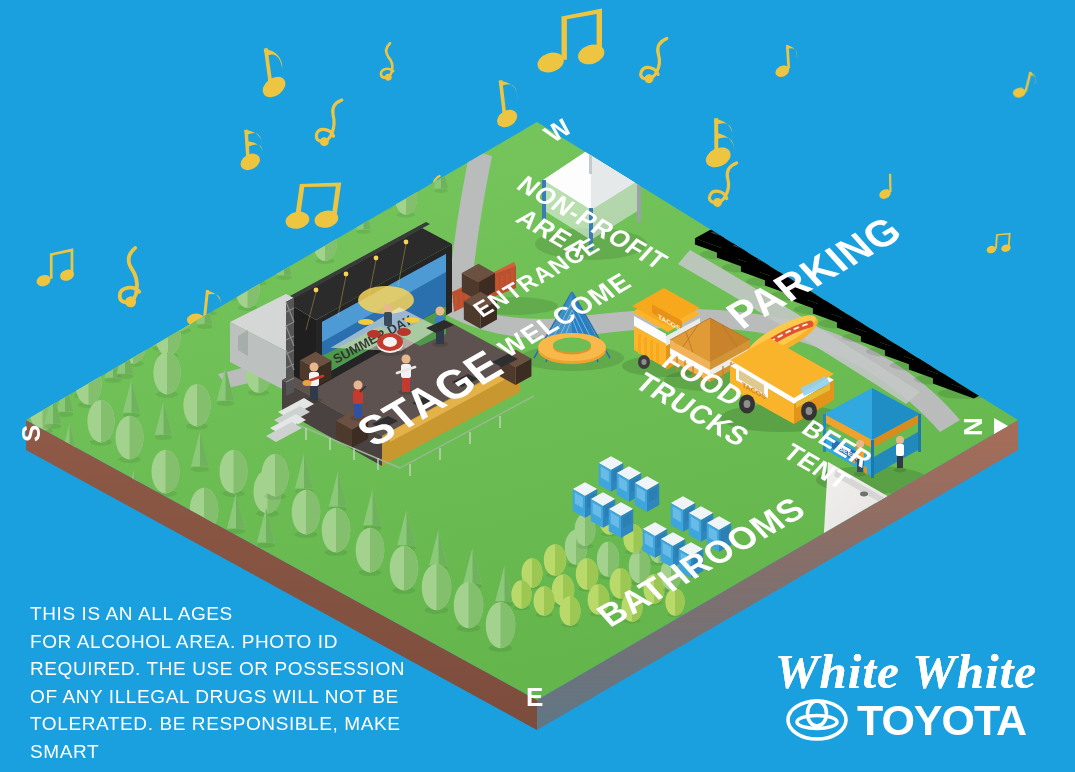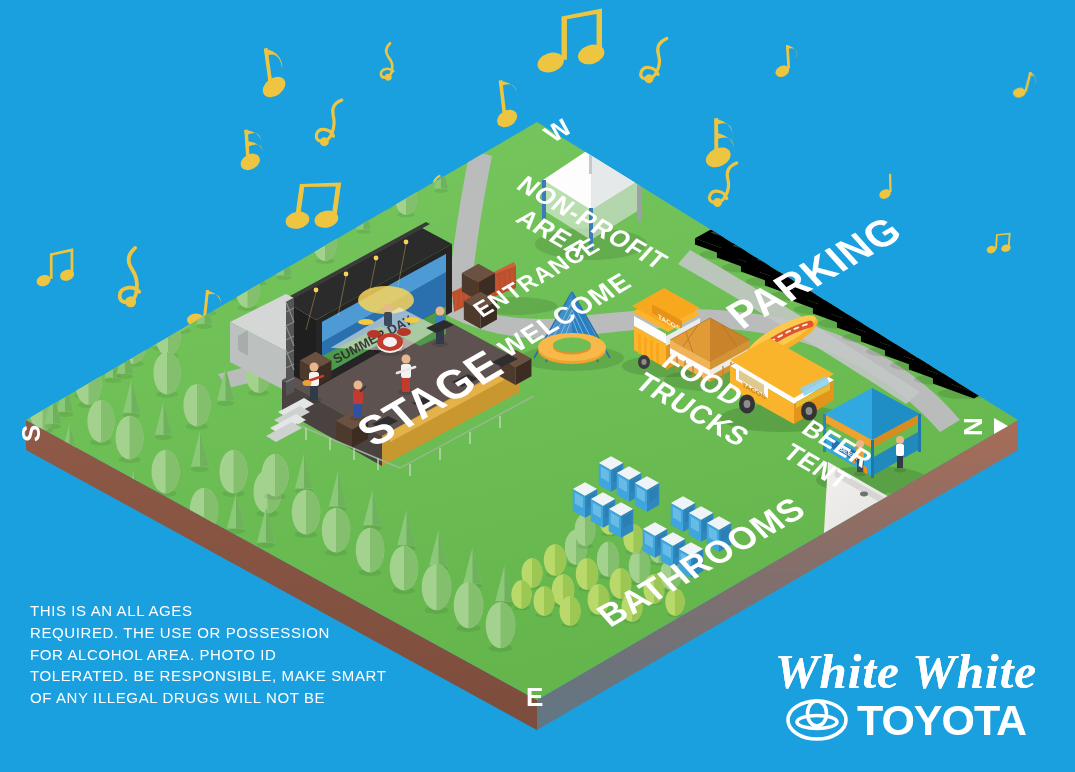--- a/index.html
+++ b/index.html
@@ -16,21 +16,21 @@
     font-family:"Liberation Sans", sans-serif;
     font-weight:bold;
     paint-order:stroke;
   }
   .compass{
     fill:#ffffff;font-family:"Liberation Sans",sans-serif;font-weight:bold;
   }
   .disclaimer{
     position:absolute;left:30px;top:600px;width:390px;
     color:#ffffff;font-family:"Liberation Sans",sans-serif;
-    font-size:15px;line-height:1.45;letter-spacing:.6px;
+    font-size:19px;line-height:1.45;letter-spacing:.6px;
   }
   .brand{
     position:absolute;right:38px;bottom:30px;text-align:center;color:#fff;
   }
   .brand-script{
     font-family:"Liberation Serif", serif;
     font-style:italic;font-weight:bold;font-size:49px;
     letter-spacing:1px;line-height:1;margin-bottom:2px;
     text-shadow:0 0 0 #fff;
   }
@@ -706,24 +706,24 @@
     <text class="compass" x="982" y="436" font-size="26" transform="rotate(-90 982 436)">N</text>
     <polygon points="994,418 1008,426 994,434" fill="#ffffff"></polygon>
     <text class="compass" x="40" y="442" font-size="26" transform="rotate(-90 40 442)">S</text>
     <text class="compass" x="526" y="706" font-size="26">E</text>
   </g>
 </svg>
 </div>
 
 <div class="disclaimer">
   <div>THIS  IS  AN  ALL  AGES</div>
+  <div>FOR ALCOHOL AREA. PHOTO ID</div>
   <div>REQUIRED. THE USE OR POSSESSION</div>
-  <div>FOR ALCOHOL AREA. PHOTO ID</div>
+  <div>OF  ANY  ILLEGAL  DRUGS  WILL  NOT  BE</div>
   <div>TOLERATED. BE RESPONSIBLE, MAKE SMART</div>
-  <div>OF  ANY  ILLEGAL  DRUGS  WILL  NOT  BE</div>
 </div>
 
 <div class="brand">
   <div class="brand-script">White White</div>
   <div class="brand-row">
     <svg width="62" height="44" viewBox="0 0 62 44">
       <ellipse cx="31" cy="22" rx="29" ry="19" fill="none" stroke="#fff" stroke-width="3.6"></ellipse>
       <ellipse cx="31" cy="15.5" rx="9.5" ry="12.5" fill="none" stroke="#fff" stroke-width="3.6"></ellipse>
       <ellipse cx="31" cy="24" rx="20" ry="6.5" fill="none" stroke="#fff" stroke-width="3.6"></ellipse>
     </svg>

